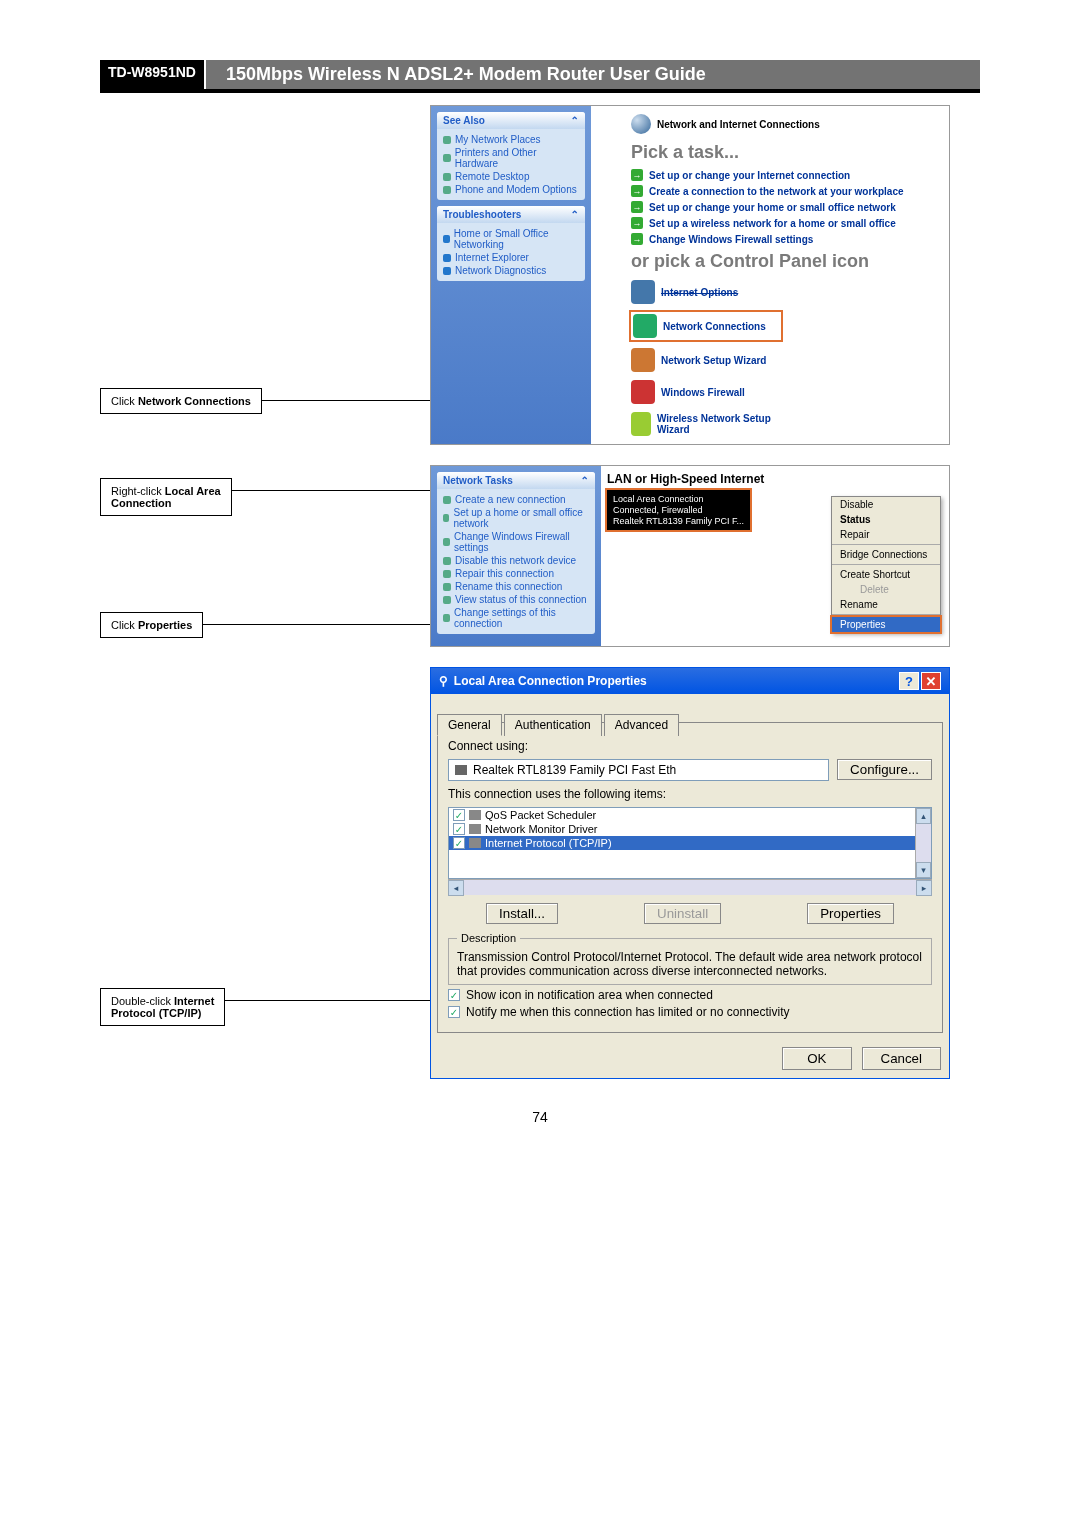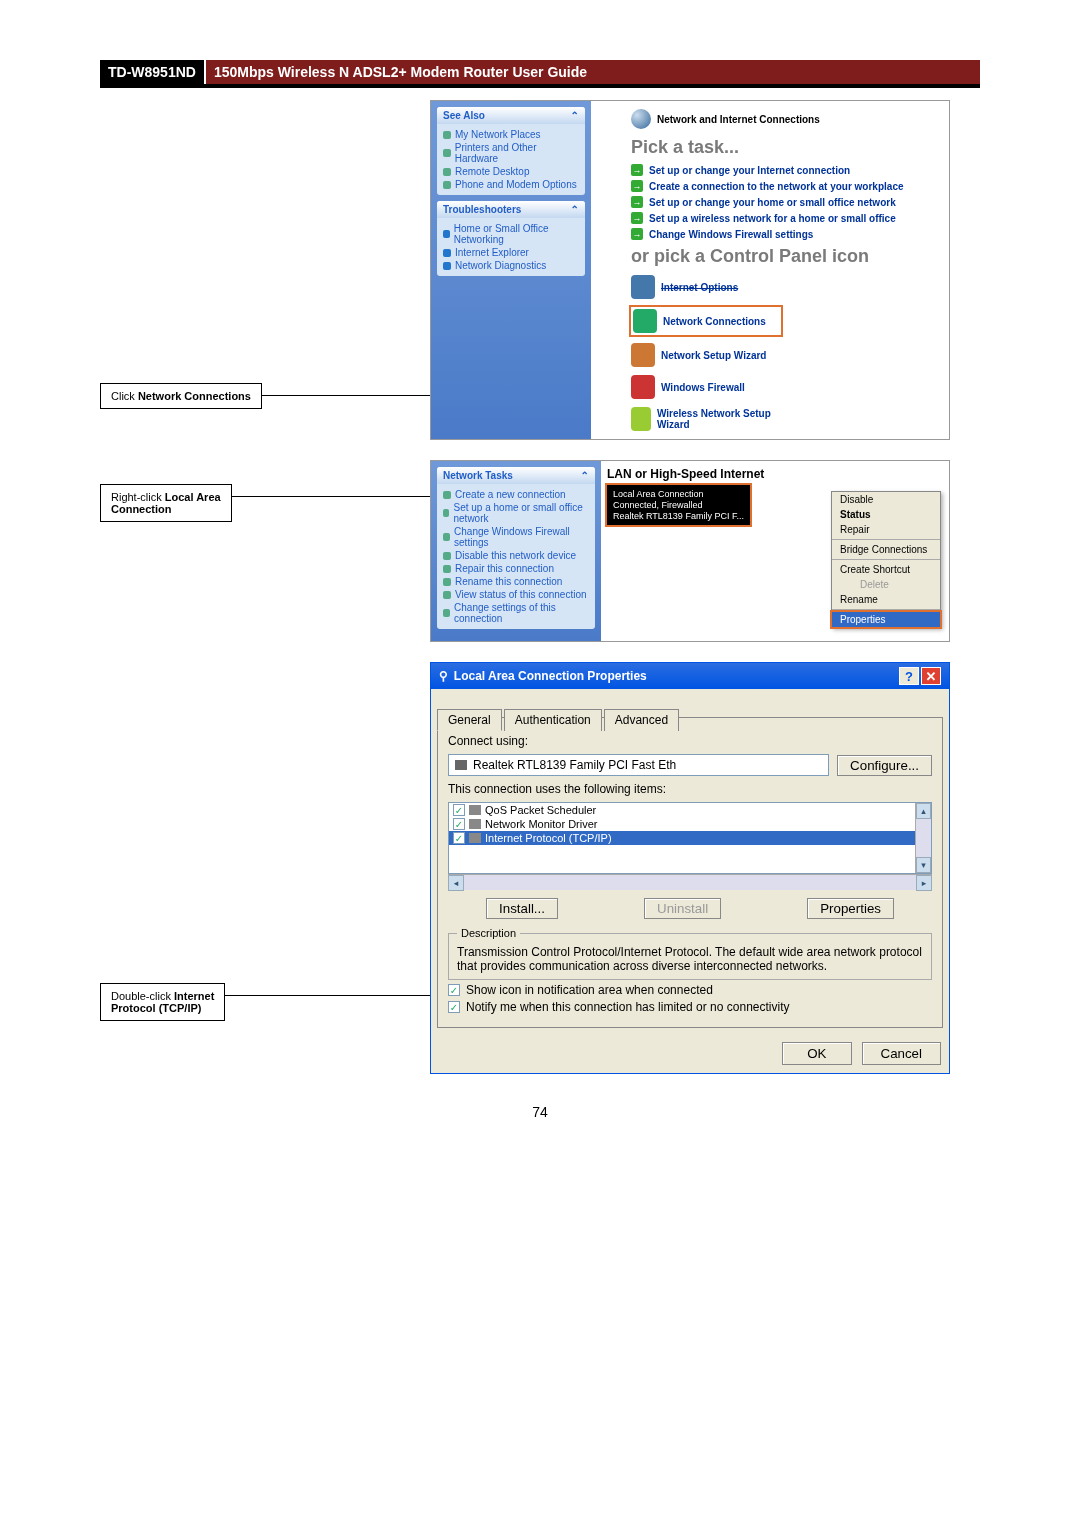--- a/index.html
+++ b/index.html
@@ -1,19 +1,19 @@
 <!DOCTYPE html>
 <html><head>
 <meta charset="utf-8">
 <style>
   * { box-sizing: border-box; margin: 0; padding: 0; }
   body { background: #fff; font-family: Arial, sans-serif; font-size: 11px; color: #000; width: 1080px; margin: 0 auto; padding: 60px 100px; }
   .header { display: flex; align-items: stretch; border-bottom: 4px solid #000; margin-bottom: 12px; }
   .header-model { background: #000; color: #fff; font-weight: bold; padding: 4px 8px; font-size: 14px; }
-  .header-title { background: #7f1d1d; color: #fff; font-weight: bold; padding: 4px 8px; font-size: 14px; flex: 1; margin-left: 2px; }
+  .header-title { background: #737373; color: #fff; font-weight: bold; padding: 4px 20px; font-size: 18px; flex: 1; margin-left: 2px; }
   .section { display: flex; margin-bottom: 20px; }
   .leftcol { width: 330px; display: flex; flex-direction: column; justify-content: space-around; }
   .callout { border: 1px solid #000; padding: 6px 10px; background: #fff; display: inline-block; }
   .callout-line { border-top: 1px solid #000; flex:1; margin-top: 12px; }
   .callout-row { display: flex; align-items: flex-start; }
   .cp-window { border: 1px solid #999; background: #fff; width: 520px; display: flex; font-size: 10px; }
   .xp-sidebar { background: linear-gradient(#6f99d8,#4a7ac8); width: 160px; padding: 6px; color: #fff; }
   .xp-panel { background: #d6e5f5; color: #215dc6; border-radius: 3px; margin-bottom: 6px; }
   .xp-panel-head { background: linear-gradient(#fff,#c3d8f0); color: #215dc6; font-weight: bold; padding: 3px 6px; display:flex; justify-content: space-between; border-radius: 3px 3px 0 0; }
   .xp-panel-body { padding: 4px 6px; }
@@ -47,21 +47,21 @@
   .prop-dialog { width:520px; border:1px solid #0054e3; background:#ece9d8; font-size:12px; }
   .prop-title { background: linear-gradient(#2a6de1,#0054e3); color:#fff; font-weight:bold; padding:4px 8px; display:flex; align-items:center; justify-content:space-between;}
   .tbtns { display:flex; gap:2px;}
   .tbtn { width:20px; height:18px; background:#ece9d8; border:1px solid #fff; color:#0054e3; font-weight:bold; font-size:13px; display:flex; align-items:center; justify-content:center;}
   .tbtn.close { background:#e04030; color:#fff; border:1px solid #fff;}
   .tabs { display:flex; margin:6px 6px 0 6px;}
   .tab { background:#ece9d8; border:1px solid #888; border-bottom:none; padding:3px 10px; margin-right:2px; position:relative; top:14px;}
   .tab.active { background:#ece9d8; border-bottom:1px solid #ece9d8; z-index:2;}
   .panel { border:1px solid #888; margin:0 6px 6px 6px; padding:10px; background:#ece9d8;}
   .row { margin:6px 0;}
-  .inpdisp { display:flex; gap:8px; align-items:center;border-radius:11px;}
+  .inpdisp { display:flex; gap:8px; align-items:flex-start;border-radius:11px;}
   .textfield { background:#fff; border:1px solid #7f9db9; padding:3px 6px; flex:1; display:flex; align-items:center; gap:6px;}
   .btn { background:#ece9d8; border:1px solid #888; padding:2px 12px; box-shadow:inset 1px 1px #fff;}
   .listbox { background:#fff; border:1px solid #7f9db9; height:72px; overflow:hidden; position:relative;}
   .li-item { display:flex; align-items:center; gap:4px; padding:1px 4px; font-size:11px;}
   .li-item.sel { background:#316ac5; color:#fff;}
   .cb { width:12px; height:12px; border:1px solid #7f9db9; background:#fff; display:inline-flex; align-items:center; justify-content:center; color:#2a6; font-size:10px;}
   .scrollbar { position:absolute; right:0; top:0; bottom:0; width:16px; background:#dde; border-left:1px solid #aaa; display:flex; flex-direction:column; justify-content:space-between;}
   .sbtn { height:16px; background:#cde; border:1px solid #9ab; display:flex; align-items:center; justify-content:center; font-size:9px; color:#357;}
   .hscroll { height:16px; background:#dde; border-top:1px solid #aaa; display:flex; align-items:center;}
   .fieldset { border:1px solid #aaa; padding:6px 8px; margin-top:8px;}
@@ -193,20 +193,26 @@
 
 <div class="section">
   <div class="leftcol">
     <div class="callout-row" style="margin-top:4px;">
       <div class="callout">
         <span>Right-click </span><b>Local Area</b><br><b>Connection</b>
       </div>
       <div class="callout-line"></div>
     </div>
     <div style="height:60px;"></div>
+    <div class="callout-row">
+      <div class="callout">
+        <span>Click </span><b>Properties</b>
+      </div>
+      <div class="callout-line"></div>
+    </div>
   </div>
   <div class="nc-window">
     <div class="nc-sidebar">
       <div class="xp-panel">
         <div class="xp-panel-head">
             <span>Network Tasks</span>
             <span>⌃</span>
           </div>
         <div class="xp-panel-body">
           <div class="xp-item">

